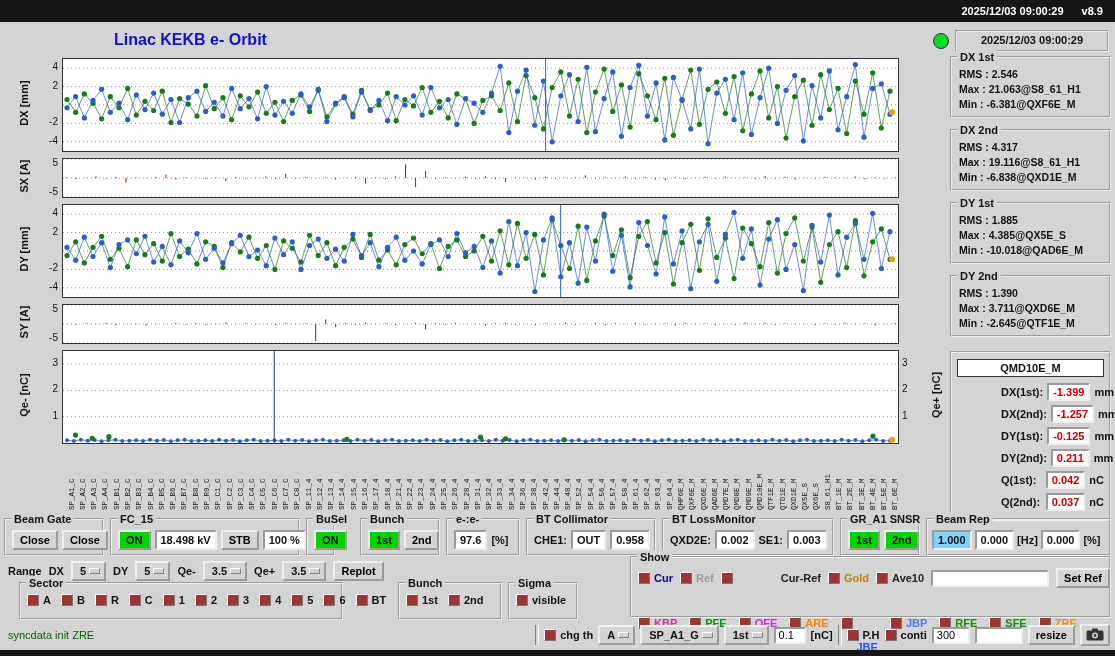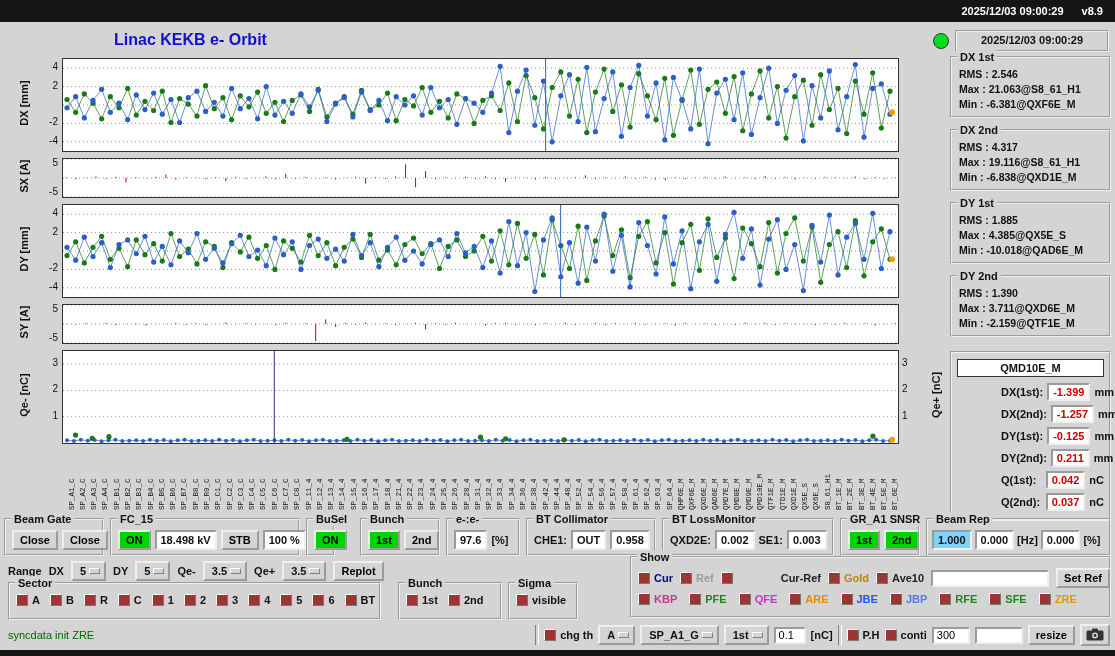--- a/index.html
+++ b/index.html
@@ -943,21 +943,21 @@
       <div class="statbox">
         <span class="gt">DY 1st</span>
         <div class="statline">RMS : 1.885</div>
         <div class="statline">Max : 4.385@QX5E_S</div>
         <div class="statline">Min : -10.018@QAD6E_M</div>
       </div>
       <div class="statbox">
         <span class="gt">DY 2nd</span>
         <div class="statline">RMS : 1.390</div>
         <div class="statline">Max : 3.711@QXD6E_M</div>
-        <div class="statline">Min : -2.159@QTF1E_M</div>
+        <div class="statline">Min : -2.645@QTF1E_M</div>
       </div>
     </div>
   <div id="qmd" class="qmdbox">
     <div id="qmd-title">QMD10E_M</div>
     <div id="qmd-rows">
         <div class="qrow">
           <span class="qlabel">DX(1st):</span>
           <span class="qval">-1.399</span>
           <span class="qunit">mm</span>
         </div>
@@ -1067,21 +1067,21 @@
   <span class="om">5</span>
   <span class="lbl">DY</span>
   <span class="om">5</span>
   <span class="lbl">Qe-</span>
   <span class="om">3.5</span>
   <span class="lbl">Qe+</span>
   <span class="om">3.5</span>
   <button class="btn">Replot</button>
 </div>
 
-<div class="gbox" style="left:8px;top:582px;width:373px;height:38px">
+<div class="gbox" style="left:19px;top:582px;width:324px;height:38px">
   <span class="gt">Sector</span>
   <div class="grow" id="sector-items" style="gap:10px;">
       <label class="cb">
         <span class="sq"></span>
         <span class="cbl">A</span>
       </label>
       <label class="cb">
         <span class="sq"></span>
         <span class="cbl">B</span>
       </label>
@@ -1187,21 +1187,21 @@
         <label class="cb">
           <span class="sq"></span>
           <span class="cbl" style="color: rgb(204, 51, 204);">QFE</span>
         </label>
         <label class="cb">
           <span class="sq"></span>
           <span class="cbl" style="color: rgb(238, 136, 0);">ARE</span>
         </label>
         <label class="cb">
           <span class="sq"></span>
-          <span class="cbl" style="color: rgb(34, 85, 238);">JBE</span>
+          <span class="cbl" style="color: rgb(34, 85, 238); margin-top: 48px;">JBE</span>
         </label>
         <label class="cb">
           <span class="sq"></span>
           <span class="cbl" style="color: rgb(85, 119, 238);">JBP</span>
         </label>
         <label class="cb">
           <span class="sq"></span>
           <span class="cbl" style="color: rgb(26, 138, 26);">RFE</span>
         </label>
         <label class="cb">

